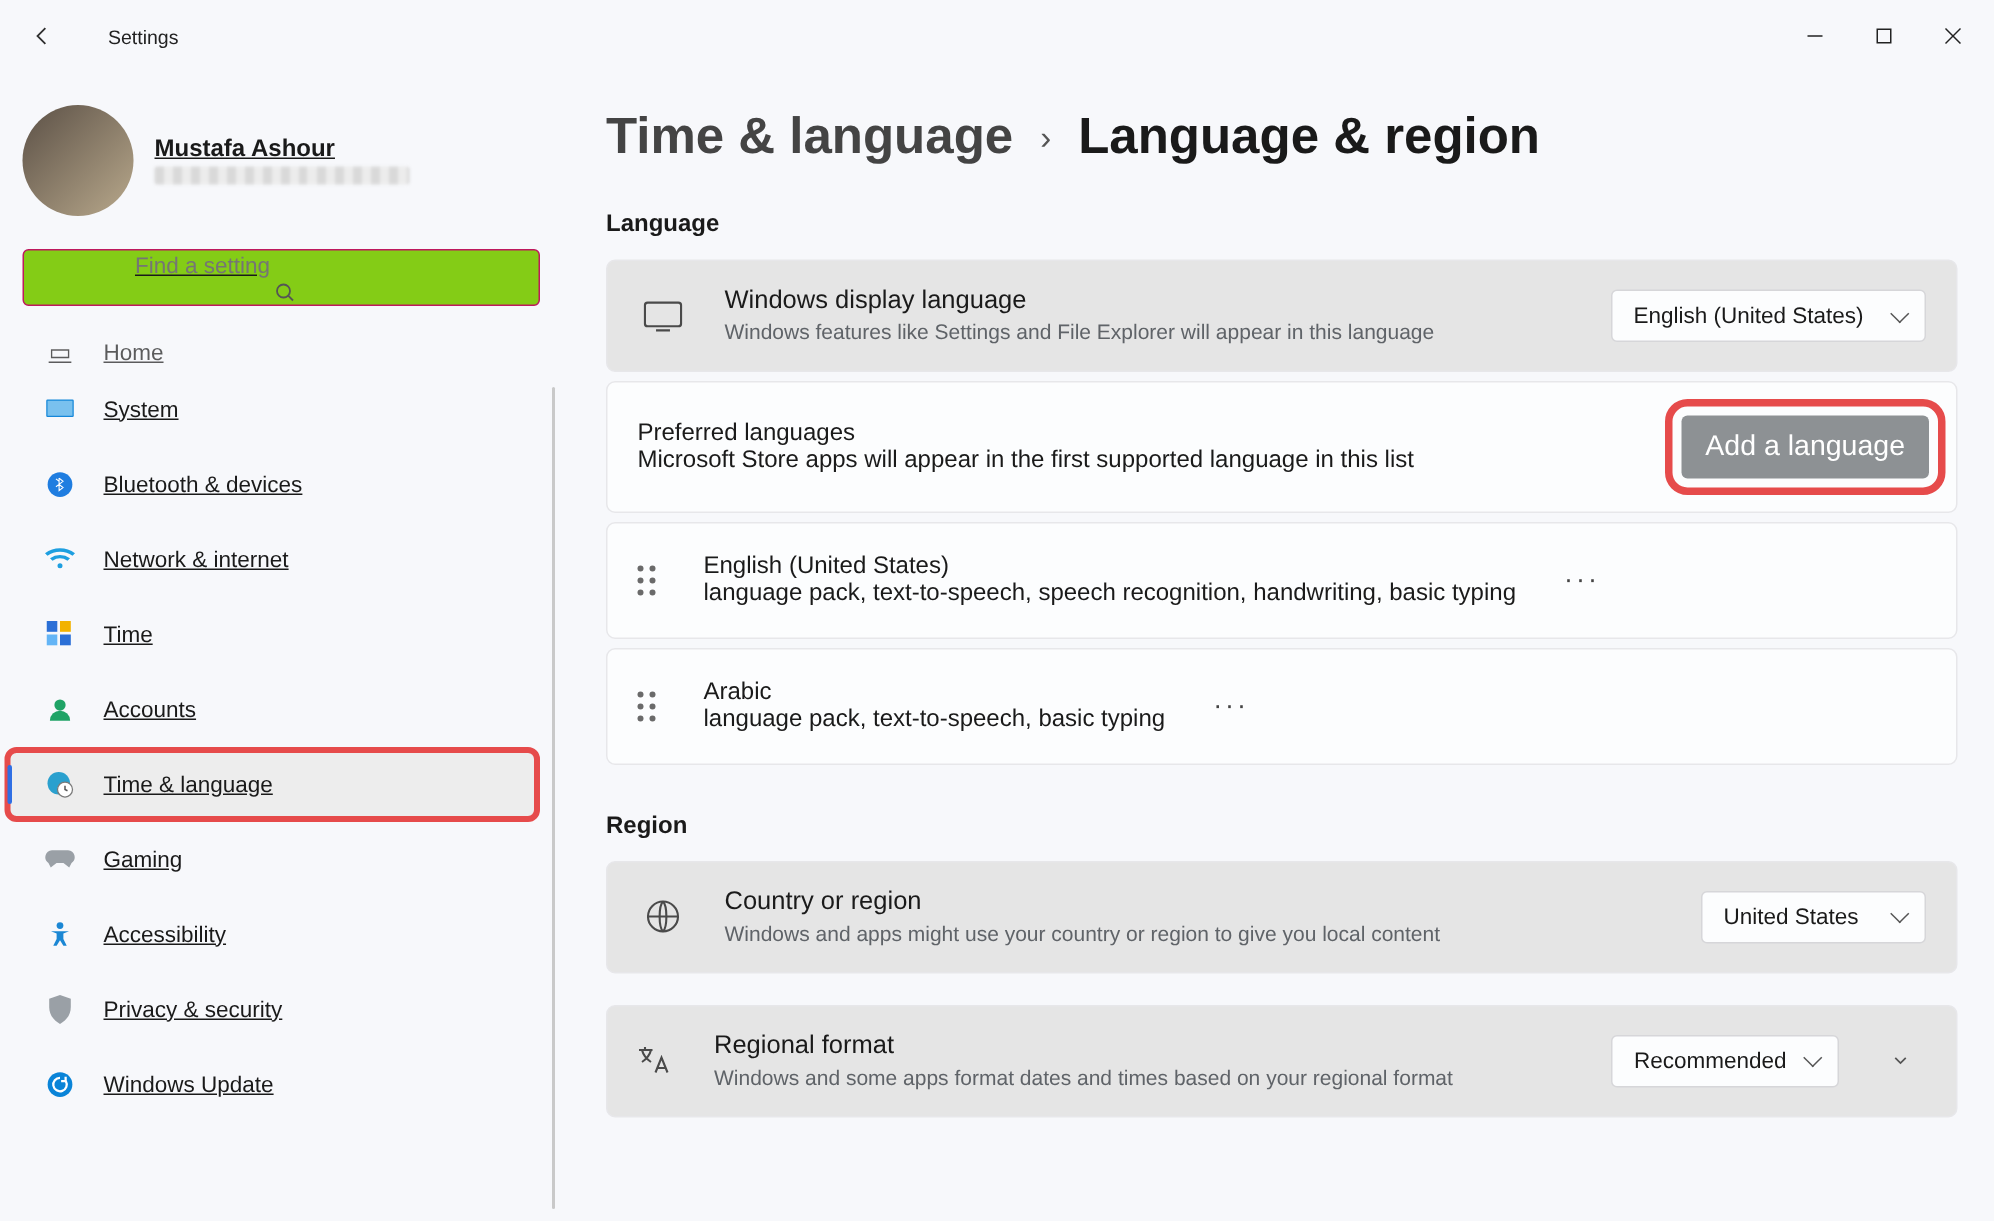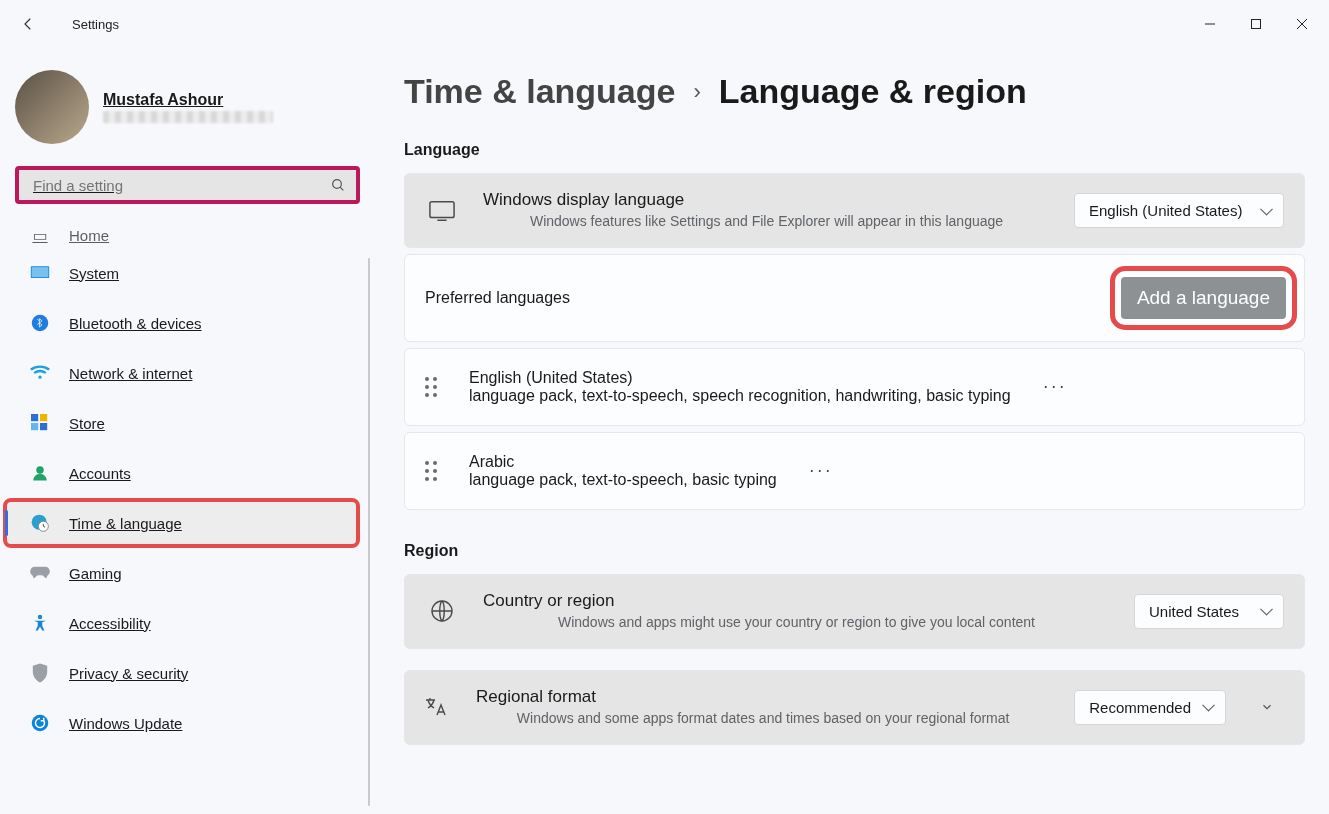--- a/index.html
+++ b/index.html
@@ -17,21 +17,21 @@
   .sidebar { width: 370px; padding: 18px 0 0 15px; position:relative;text-decoration:underline; }
   .scroll-fade { position:absolute; right:0; top:210px; bottom:8px; width:2px; background:#c9c9c9; border-radius:2px; }
 
   
   .user { display:flex; align-items:center; gap:14px; padding: 4px 0 22px 0; }
   .avatar { width:74px; height:74px; border-radius:50%; background: linear-gradient(135deg,#5b5046,#b9a98c); display:flex; align-items:center; justify-content:center; color:#fff; font-size:11px; text-align:center; line-height:1.1;}
   .user-name { font-weight:600; font-size:16px; }
   .user-sub { margin-top:2px; width:170px; height:12px; background: repeating-linear-gradient(90deg,#d9d9d9 0 6px,#ececec 6px 12px); filter:blur(1px); border-radius:2px;}
 
   
-  .search { width: 345px; height:38px; border:4px solid #be185d; background:#e5e5e5; border-radius:4px; display:flex; align-items:center; padding:0 10px 0 14px; margin-bottom:18px;}
+  .search { width: 345px; height:38px; border:1px solid #be185d; background:#84cc16; border-radius:4px; display:flex; align-items:center; padding:0 10px 0 14px; margin-bottom:18px;flex-direction:column;}
   .search input { flex:1; border:none; outline:none; background:transparent; font-size:15px; color:#555; }
   .search .icn { color:#555; }
 
   
   .nav { display:flex; flex-direction:column; gap:0; }
   .nav-item { display:flex; align-items:center; gap:18px; height:46px; padding:0 14px; border-radius:6px; font-size:15px; color:#1a1a1a; margin:2px 18px 2px 0; position:relative;}
   .nav-item .icon { width:22px; height:22px; display:flex; align-items:center; justify-content:center; font-size:16px;}
   .nav-item.partial { height:22px; overflow:hidden; opacity:.7;}
   .nav-item.active { background:#ededed; }
   .nav-item.active::before { content:""; position:absolute; left:0; top:10px; bottom:10px; width:3px; background:#2f6fe4; border-radius:3px;}
@@ -45,21 +45,21 @@
   .crumbs { display:flex; align-items:center; gap:18px; font-size:34px; font-weight:600; margin-bottom:30px; line-height:1.15;}
   .crumb-parent { color:#444; }
   .crumb-sep { font-size:22px; color:#555; font-weight:400;}
   .section-title { font-size:16px; font-weight:600; margin: 4px 0 14px 0; }
 
   .card { background:#e5e5e5; border:1px solid #e7e7ea; border-radius:6px; padding:16px 20px; display:flex; align-items:center; gap:24px; margin-bottom:6px; }
   .card + .card { margin-top:21px;padding-left:13px;}
   .card .lead-icon { width:34px; display:flex; align-items:center; justify-content:center; color:#4a4a4a; font-size:20px;}
   .card .body { flex:1; }
   .card .body .row-title { font-size:17px; color:#1a1a1a; }
-  .card .body .row-sub { font-size:14px; color:#5f6368; margin-top:2px; line-height:1.35;text-align:center;}
+  .card .body .row-sub { font-size:14px; color:#5f6368; margin-top:2px; line-height:1.35;}
   .dropdown { border:1px solid #d6d6d9; border-radius:4px; background:#fcfdfe; padding:8px 34px 8px 14px; font-size:15px; position:relative; min-width:150px;}
   .dropdown::after { content:""; position:absolute; right:12px; top:50%; width:8px; height:8px; border-right:1.5px solid #555; border-bottom:1.5px solid #555; transform: translateY(-70%) rotate(45deg);}
   .wide-dd { min-width:210px; }
 
   .pref-card { background:#fcfdfe; border:1px solid #e7e7ea; border-radius:6px; padding:16px 12px 16px 20px; display:flex; align-items:center; margin-top:6px;}
   .pref-card .body { flex:1; }
   .add-lang-wrap { outline:5px solid #e64b4b; border-radius:10px; padding:6px;}
   .add-lang-btn { background:#8d9194; color:#fff; border:none; border-radius:4px; min-width:150px; font-size:19px; padding:10px 16px; }
 
   .lang-card { background:#fcfdfe; border:1px solid #e7e7ea; border-radius:6px; padding:20px 20px; display:flex; align-items:center; gap:24px; margin-top:6px;}
@@ -155,21 +155,21 @@
       </div>
       <div class="nav-item">
         <span class="icon ic-apps">
           <svg width="18" height="18" viewBox="0 0 20 20">
               <rect x="0" y="0" width="8" height="8" fill="#2b6fd6"></rect>
               <rect x="10" y="0" width="8" height="8" fill="#f2b200"></rect>
               <rect x="0" y="10" width="8" height="8" fill="#64b5f6"></rect>
               <rect x="10" y="10" width="8" height="8" fill="#2b6fd6"></rect>
             </svg>
         </span>
-        <span>Store</span>
+        <span>Time</span>
       </div>
       <div class="nav-item">
         <span class="icon ic-acc">
           <svg width="18" height="18" viewBox="0 0 24 24" fill="#1fa366">
               <circle cx="12" cy="8" r="5"></circle>
               <path d="M3 22a9 9 0 0118 0z"></path>
             </svg>
         </span>
         <span>Accounts</span>
       </div>
@@ -241,20 +241,21 @@
       <div class="body">
         <div class="row-title">Windows display language</div>
         <div class="row-sub">Windows features like Settings and File Explorer will appear in this language</div>
       </div>
       <div class="dropdown wide-dd">English (United States)</div>
     </div>
 
     <div class="pref-card">
       <div class="body">
         <div class="row-title">Preferred languages</div>
+        <div class="row-sub">Microsoft Store apps will appear in the first supported language in this list</div>
       </div>
       <div class="add-lang-wrap">
         <button class="add-lang-btn">Add a language</button>
       </div>
     </div>
 
     <div class="lang-card">
       <div class="drag-dots">
           <span></span>
           <span></span>

